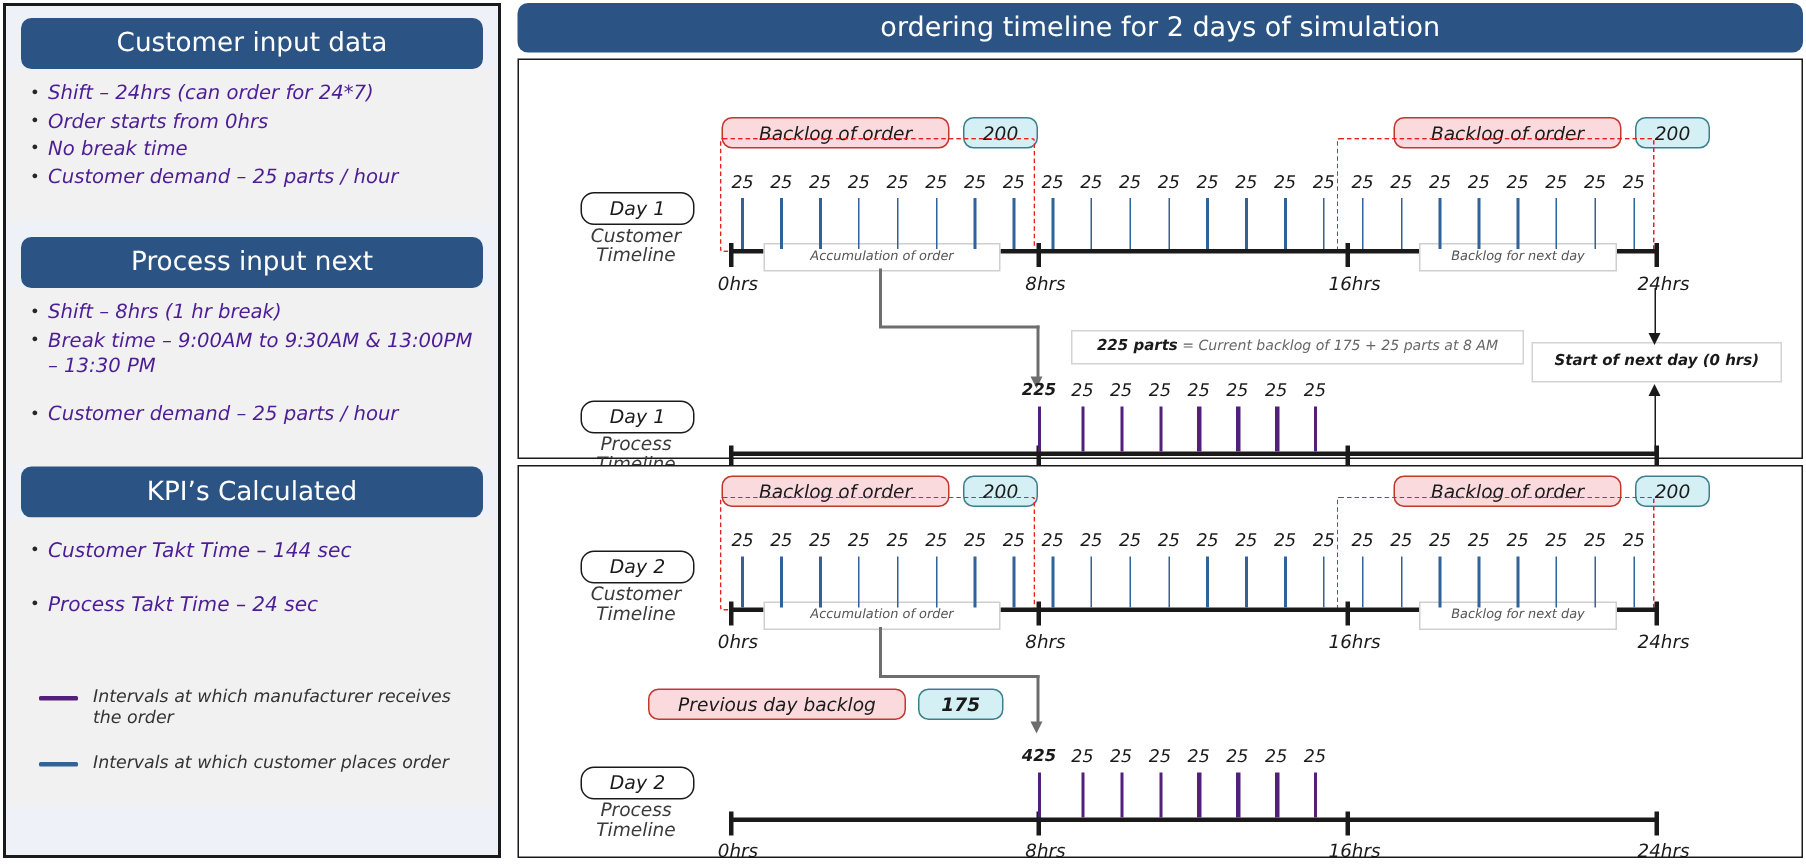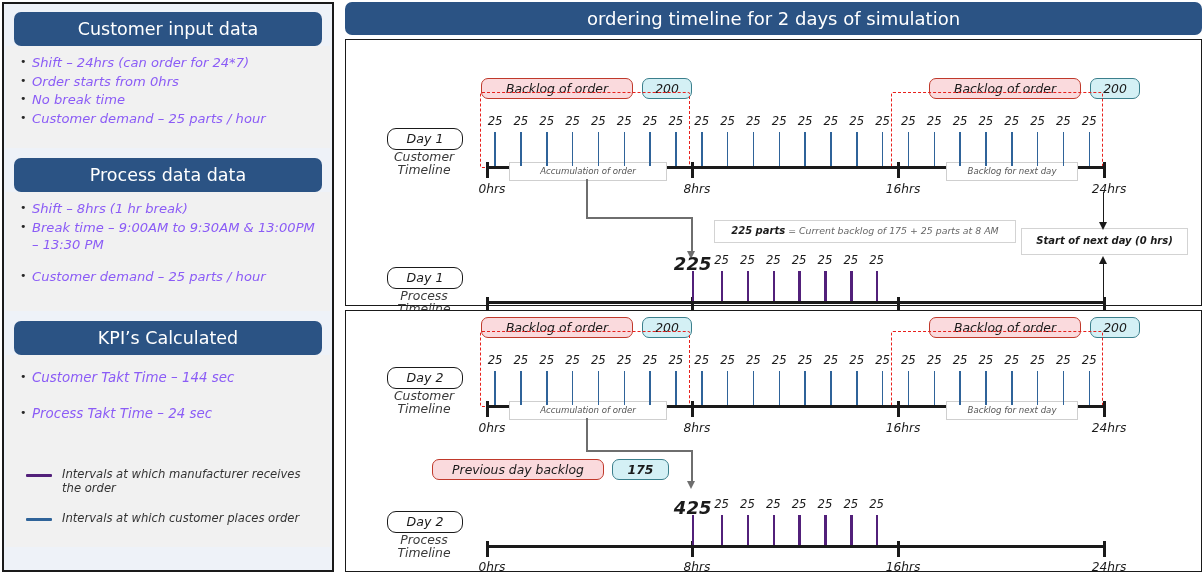--- a/index.html
+++ b/index.html
@@ -5,42 +5,42 @@
   html,body{margin:0;padding:0;background:#ffffff;}
   body{width:1204px;height:576px;font-family:"DejaVu Sans","Liberation Sans",sans-serif;overflow:hidden;}
   .page{position:relative;width:1204px;height:576px;}
 
   
   .sidebar{position:absolute;left:2px;top:2px;width:332px;height:570px;border:2px solid #1a1a1a;background:#eef2f8;box-sizing:border-box;}
   .sec-head{margin:8px 10px 0 10px;background:#2b5384;border-radius:7px;color:#ffffff;text-align:center;
             font-size:17.5px;line-height:34px;height:34px;font-weight:400;}
   .sec-body{margin:0 2px 0 2px;background:#f1f1f1;padding:8px 4px 10px 4px;}
   ul.bullets{margin:0;padding:0 6px 0 22px;list-style:none;}
-  ul.bullets li{position:relative;font-style:italic;font-size:13.1px;line-height:17.5px;color:#8b5cf6;margin-bottom:1px;}
+  ul.bullets li{position:relative;font-style:italic;font-size:13.1px;line-height:17.5px;color:#4c1d95;margin-bottom:1px;}
   ul.bullets li:before{content:"\2022";position:absolute;left:-12px;top:-1px;color:#262626;font-size:11px;}
   ul.bullets.kpi li{font-size:13.4px;margin-bottom:18px;}
 
   
   .legend-body{margin:0 2px;background:#f1f1f1;padding:12px 6px 12px 6px;height:92px;box-sizing:border-box;}
   .legend-row{display:flex;align-items:flex-start;margin-bottom:16px;}
   .legend-swatch{width:26px;height:3px;margin:7px 10px 0 14px;flex:0 0 auto;border-radius:1px;}
   .legend-text{font-style:italic;font-size:11.6px;line-height:14px;color:#333;max-width:248px;}
 
   
   .right{position:absolute;left:345px;top:2px;width:857px;height:572px;}
   .title-bar{background:#2b5384;border-radius:7px;color:#fff;text-align:center;font-size:18px;height:33px;line-height:33px;}
   .panel{position:relative;border:1.6px solid #1a1a1a;background:#fff;box-sizing:border-box;margin-top:4px;}
   #panel-day1{height:267px;}
   #panel-day2{height:262px;margin-top:4px;}
   .axis{position:absolute;height:3px;background:#1a1a1a;}
   .axis-cap{position:absolute;width:3px;background:#1a1a1a;}
   .tick-c{position:absolute;width:1.5px;background:#2f6399;}
   .tick-p{position:absolute;width:2.5px;background:#52207a;}
   .qty{position:absolute;font-style:italic;font-size:11.6px;color:#1a1a1a;text-align:center;transform:translateX(-50%);white-space:nowrap;}
-  .qty.big{font-weight:bold;font-size:18px;}
+  .qty.big{font-weight:bold;font-size:11px;}
   .hrs{position:absolute;font-style:italic;font-size:12.2px;color:#1a1a1a;transform:translateX(-50%);white-space:nowrap;}
 
   .daybox{position:absolute;border:1.4px solid #1a1a1a;border-radius:9px;background:#fff;
           font-style:italic;font-size:12.6px;color:#1a1a1a;text-align:center;padding:2px 0 3px 0;width:74px;}
   .daysub{position:absolute;font-style:italic;font-size:12.4px;color:#3a3a3a;text-align:center;width:110px;line-height:14px;}
 
   .chip-pink{position:absolute;background:#fadadd;border:1.1px solid #c0392b;border-radius:7px;
              font-style:italic;font-size:12.4px;color:#1a1a1a;text-align:center;line-height:19px;height:19px;}
   .chip-cyan{position:absolute;background:#d4f0f5;border:1.1px solid #3b7f8c;border-radius:7px;
              font-style:italic;font-size:12.4px;color:#1a1a1a;text-align:center;line-height:19px;height:19px;}
@@ -67,30 +67,30 @@
     <div class="sec-head">Customer input data</div>
     <div class="sec-body" style="height:84px;">
       <ul class="bullets">
         <li>Shift – 24hrs (can order for 24*7)</li>
         <li>Order starts from 0hrs</li>
         <li>No break time</li>
         <li>Customer demand – 25 parts / hour</li>
       </ul>
     </div>
 
-    <div class="sec-head" style="margin-top:10px;">Process data data</div>
+    <div class="sec-head" style="margin-top:10px;">Process input next</div>
     <div class="sec-body" style="height:101px;">
       <ul class="bullets">
         <li>Shift – 8hrs (1 hr break)</li>
         <li style="margin-bottom:14px;">Break time – 9:00AM to 9:30AM &amp; 13:00PM – 13:30 PM</li>
         <li>Customer demand – 25 parts / hour</li>
       </ul>
     </div>
 
-    <div class="sec-head" style="margin-top:10px;">KPI’s Calculated</div>
+    <div class="sec-head" style="margin-top:0;">KPI’s Calculated</div>
     <div class="sec-body" style="height:76px;padding-top:14px;">
       <ul class="bullets kpi">
         <li>Customer Takt Time – 144 sec</li>
         <li>Process Takt Time – 24 sec</li>
       </ul>
     </div>
 
     <div class="legend-body">
       <div class="legend-row">
         <div class="legend-swatch" style="background:#52207a;"></div>

